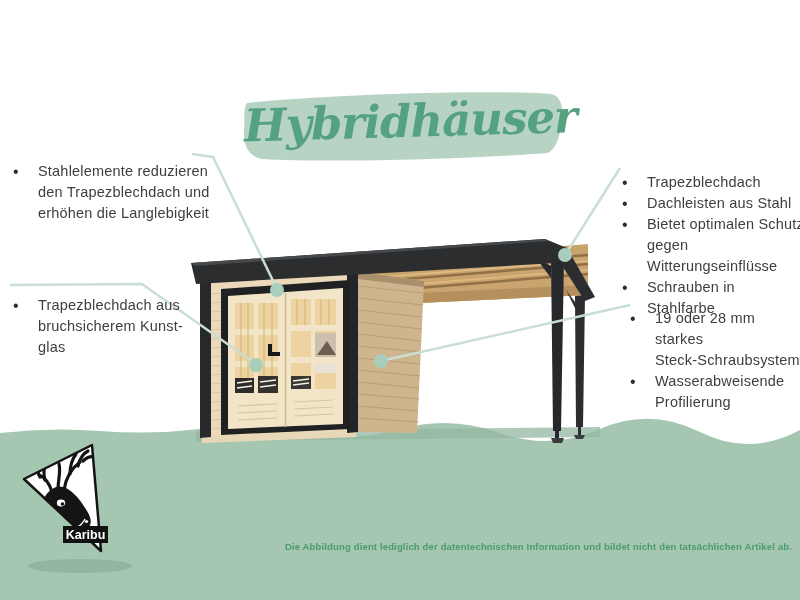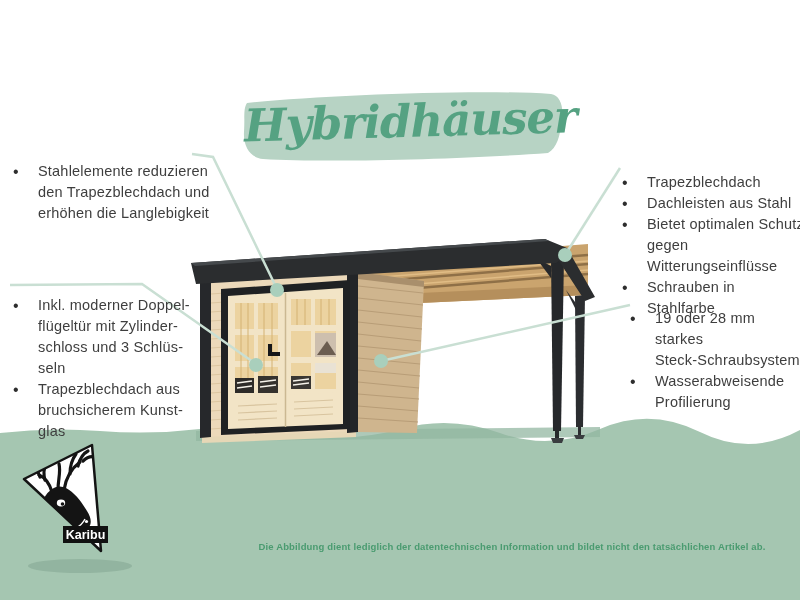--- a/index.html
+++ b/index.html
@@ -19,21 +19,21 @@
               font-size:14.5px;line-height:21px;color:#3e3e3e;letter-spacing:.2px;}
   ul.features li{position:relative;padding-left:27px;white-space:pre-line;}
   ul.features li::before{content:"•";position:absolute;left:2px;top:0;
               font-size:16px;color:#2e2e2e;}
   .lt{left:11px;top:161px;width:215px;}
   .lb{left:11px;top:295px;width:215px;}
   .rt{left:620px;top:172px;width:185px;}
   .rb{left:628px;top:308px;width:178px;}
 
   
-  .disclaimer{position:absolute;right:8px;top:541px;width:560px;text-align:center;
+  .disclaimer{position:absolute;right:8px;top:541px;width:560px;text-align:right;
               font-size:9.5px;font-weight:bold;color:#4a9b70;letter-spacing:.15px;}
 </style>
 </head>
 <body>
 
 <div class="canvas">
 
   <svg class="scene" width="800" height="600" viewBox="0 0 800 600">
 
     <path d="M0,433 Q50,427 100,431 T200,429 T300,433 T400,429 T500,433 T600,429 T700,432 T800,430 L800,600 L0,600 Z" fill="#a5c6b1"></path>
@@ -230,24 +230,20 @@
 
   <div class="title">Hybridhäuser</div>
 
   <ul class="features lt">
     <li>Stahlelemente reduzieren
 den Trapezblechdach und
 erhöhen die Langlebigkeit</li>
   </ul>
 
   <ul class="features lb">
-    <li>Inkl. moderner Doppel-
-flügeltür mit Zylinder-
-schloss und 3 Schlüs-
-seln</li>
     <li>Trapezblechdach aus
 bruchsicherem Kunst-
 glas</li>
   </ul>
 
   <ul class="features rt">
     <li>Trapezblechdach</li>
     <li>Dachleisten aus Stahl</li>
     <li>Bietet optimalen Schutz
 gegen Witterungseinflüsse</li>

